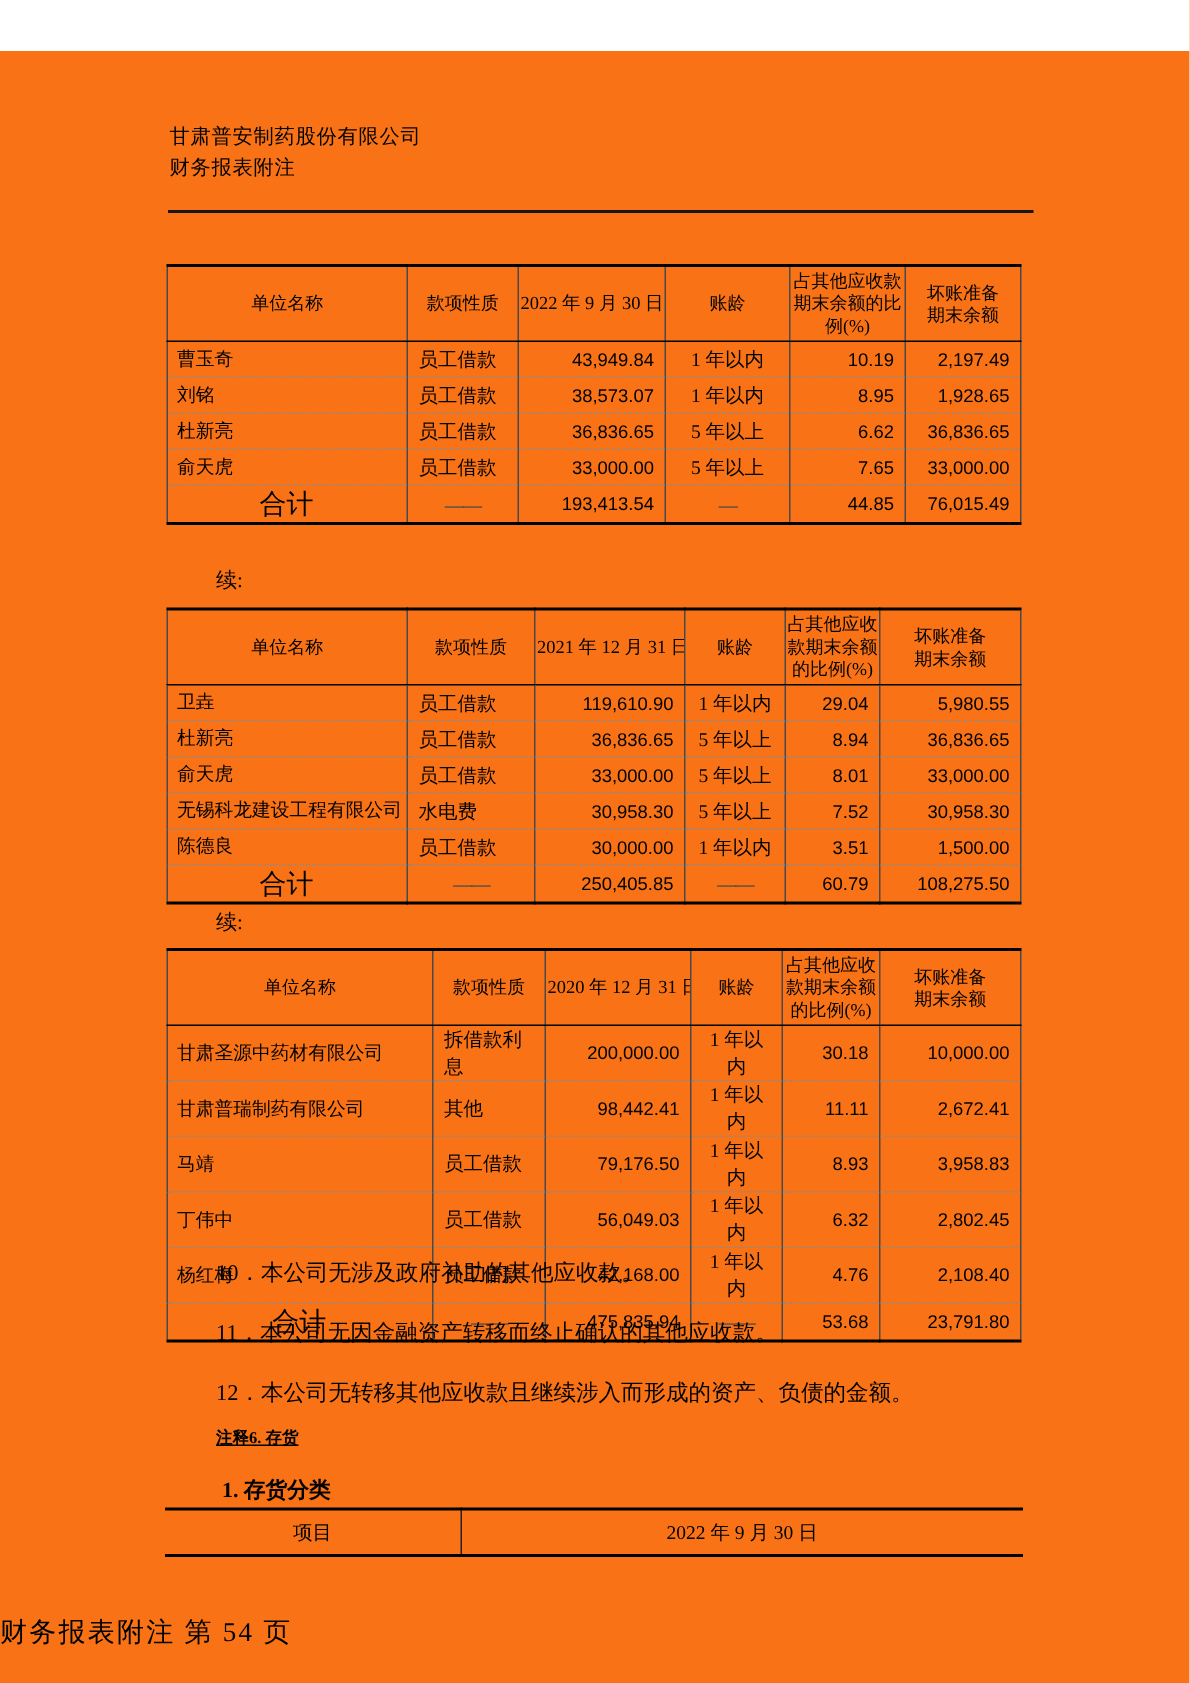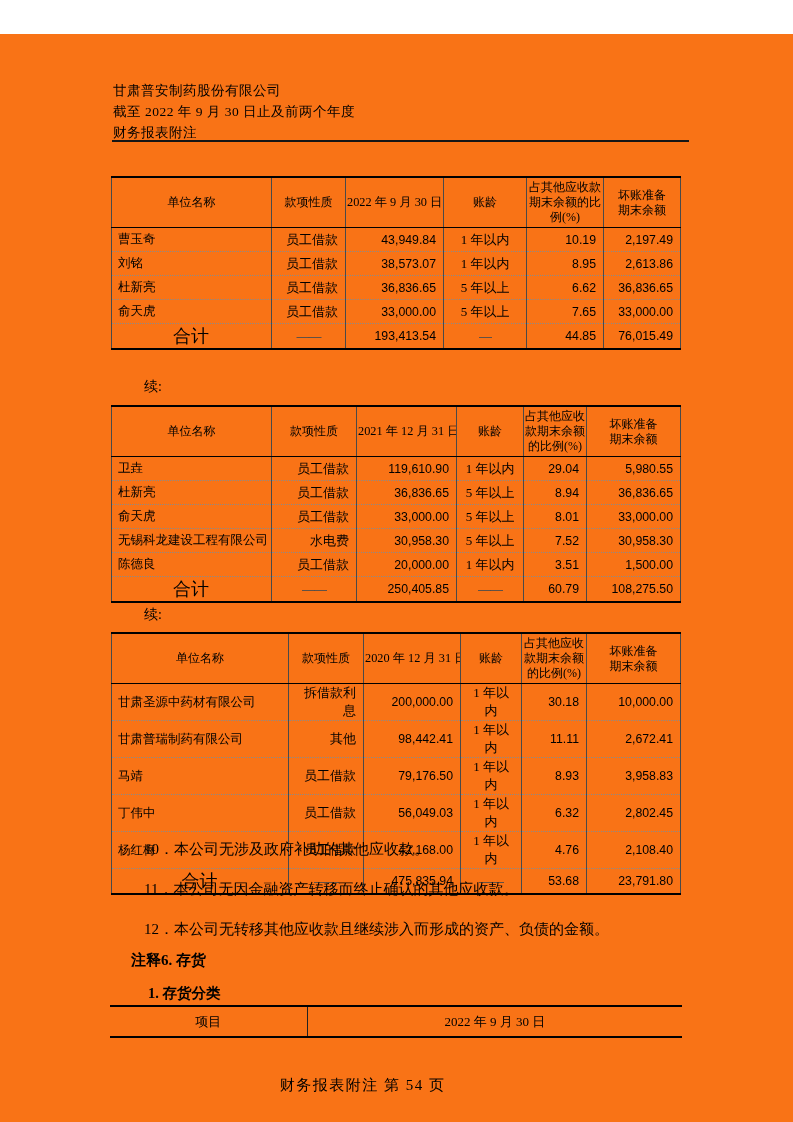--- a/index.html
+++ b/index.html
@@ -16,46 +16,45 @@
             border-top:2.5px solid #000;border-bottom:2.5px solid #000;
             border-left:1px solid #4a4a4a;border-right:1px solid #4a4a4a;}
   .fin th{font-size:12px;line-height:15px;font-weight:400;text-align:center;vertical-align:middle;
           border:1px solid #4a4a4a;border-bottom:1.5px solid #000;height:44px;padding:2px 1px;overflow:hidden;}
   .fin th.date-h{white-space:nowrap;font-size:12.3px;}
   .fin th .h6{display:inline-block;width:52px;}
   .fin td{font-size:13px;height:23px;padding:0 7px;vertical-align:middle;overflow:hidden;
           border-left:1px solid #4a4a4a;border-right:1px solid #4a4a4a;border-bottom:1px dotted #8a8a8a;}
   .fin tr.total td{border-bottom:none;}
   .fin td.c0{text-align:left;white-space:nowrap;font-size:12.5px;padding-left:6px;}
-  .fin td.c1{text-align:right;}
+  .fin td.c1{text-align:left;}
   .fin td.c2,.fin td.c4,.fin td.c5{text-align:right;font-family:"Liberation Sans","DejaVu Sans",sans-serif;font-size:12.3px;}
   .fin td.c3{text-align:center;font-family:Liberation Serif, serif;}
   .fin tr.total td.c0{text-align:center;font-size:18px;}
   .fin td.dash{text-align:center;color:#4d4d4d;font-family:"Liberation Sans",sans-serif;letter-spacing:-1px;}
 
   .notes{position:absolute;left:144px;top:804px;font-weight:400;font-size:15px;width:560px;}
   .notes p{margin:0 0 18px 0;line-height:22px;}
-  .note-heading{position:absolute;left:131px;top:917px;font-weight:700;font-size:15px;}
+  .note-heading{position:absolute;left:144px;top:917px;font-weight:700;font-size:11px;text-decoration:underline;}
   .sub-heading{position:absolute;left:148px;top:950px;font-weight:700;font-size:14.5px;}
 
   table.inv{position:absolute;left:110px;top:971px;border-collapse:collapse;table-layout:fixed;width:572px;
             border-top:2.5px solid #000;border-bottom:2.5px solid #000;}
   .inv th{font-weight:400;font-size:13px;height:27px;text-align:center;vertical-align:middle;}
   .inv th + th{border-left:1.5px solid #222;}
 
-  .page-footer{position:absolute;left:0;top:1042px;width:725px;text-align:center;font-size:15px;letter-spacing:1.5px;}
+  .page-footer{position:absolute;left:0;top:1042px;width:725px;text-align:left;font-size:18px;letter-spacing:1.5px;}
 </style>
 </head>
 <body>
 
 <div class="page">
 
   <div class="doc-header">
     <div>甘肃普安制药股份有限公司</div>
-    <div>截至 2022 年 9 月 30 日止及前两个年度</div>
     <div>财务报表附注</div>
   </div>
   <div class="header-rule"></div>
 
   <div class="tbl-block" style="top:142px">
       <table class="fin">
         <colgroup>
           <col style="width: 160px;">
           <col style="width: 74px;">
           <col style="width: 98px;">
@@ -81,21 +80,21 @@
             <td class="c3">1 年以内</td>
             <td class="c4">10.19</td>
             <td class="c5">2,197.49</td>
           </tr>
           <tr>
             <td class="c0">刘铭</td>
             <td class="c1">员工借款</td>
             <td class="c2">38,573.07</td>
             <td class="c3">1 年以内</td>
             <td class="c4">8.95</td>
-            <td class="c5">2,613.86</td>
+            <td class="c5">1,928.65</td>
           </tr>
           <tr>
             <td class="c0">杜新亮</td>
             <td class="c1">员工借款</td>
             <td class="c2">36,836.65</td>
             <td class="c3">5 年以上</td>
             <td class="c4">6.62</td>
             <td class="c5">36,836.65</td>
           </tr>
           <tr>
@@ -168,21 +167,21 @@
             <td class="c0">无锡科龙建设工程有限公司</td>
             <td class="c1">水电费</td>
             <td class="c2">30,958.30</td>
             <td class="c3">5 年以上</td>
             <td class="c4">7.52</td>
             <td class="c5">30,958.30</td>
           </tr>
           <tr>
             <td class="c0">陈德良</td>
             <td class="c1">员工借款</td>
-            <td class="c2">20,000.00</td>
+            <td class="c2">30,000.00</td>
             <td class="c3">1 年以内</td>
             <td class="c4">3.51</td>
             <td class="c5">1,500.00</td>
           </tr>
           <tr class="total">
             <td class="c0">合计</td>
             <td class="c1 dash">——</td>
             <td class="c2">250,405.85</td>
             <td class="c3 dash">——</td>
             <td class="c4">60.79</td>

